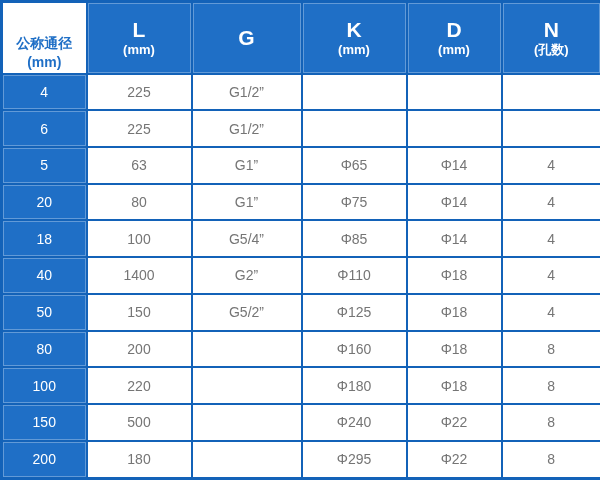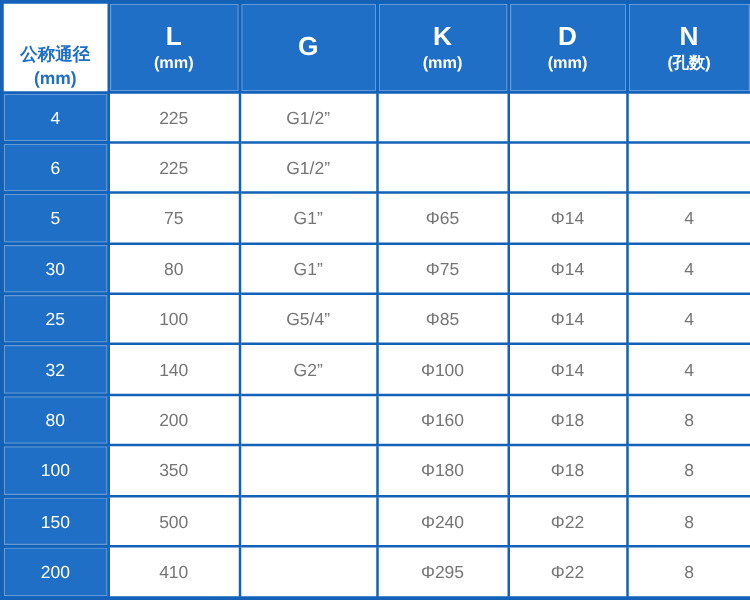--- a/index.html
+++ b/index.html
@@ -107,76 +107,84 @@
       <tr>
         <td class="rowhead">6</td>
         <td>225</td>
         <td>G1/2”</td>
         <td></td>
         <td></td>
         <td></td>
       </tr>
       <tr>
         <td class="rowhead">5</td>
-        <td>75</td>
+        <td>63</td>
         <td>G1”</td>
         <td>Φ65</td>
         <td>Φ14</td>
         <td>4</td>
       </tr>
       <tr>
-        <td class="rowhead">30</td>
+        <td class="rowhead">20</td>
         <td>80</td>
         <td>G1”</td>
         <td>Φ75</td>
         <td>Φ14</td>
         <td>4</td>
       </tr>
       <tr>
-        <td class="rowhead">25</td>
+        <td class="rowhead">18</td>
         <td>100</td>
         <td>G5/4”</td>
         <td>Φ85</td>
         <td>Φ14</td>
         <td>4</td>
       </tr>
       <tr>
-        <td class="rowhead">32</td>
-        <td>140</td>
+        <td class="rowhead">40</td>
+        <td>1400</td>
         <td>G2”</td>
-        <td>Φ100</td>
-        <td>Φ14</td>
+        <td>Φ110</td>
+        <td>Φ18</td>
+        <td>4</td>
+      </tr>
+      <tr>
+        <td class="rowhead">50</td>
+        <td>150</td>
+        <td>G5/2”</td>
+        <td>Φ125</td>
+        <td>Φ18</td>
         <td>4</td>
       </tr>
       <tr>
         <td class="rowhead">80</td>
         <td>200</td>
         <td></td>
         <td>Φ160</td>
         <td>Φ18</td>
         <td>8</td>
       </tr>
       <tr>
         <td class="rowhead">100</td>
-        <td>350</td>
+        <td>220</td>
         <td></td>
         <td>Φ180</td>
         <td>Φ18</td>
         <td>8</td>
       </tr>
       <tr>
         <td class="rowhead">150</td>
         <td>500</td>
         <td></td>
         <td>Φ240</td>
         <td>Φ22</td>
         <td>8</td>
       </tr>
       <tr>
         <td class="rowhead">200</td>
-        <td>410</td>
+        <td>180</td>
         <td></td>
         <td>Φ295</td>
         <td>Φ22</td>
         <td>8</td>
       </tr>
     </tbody>
 </table>
 
 </body></html>

